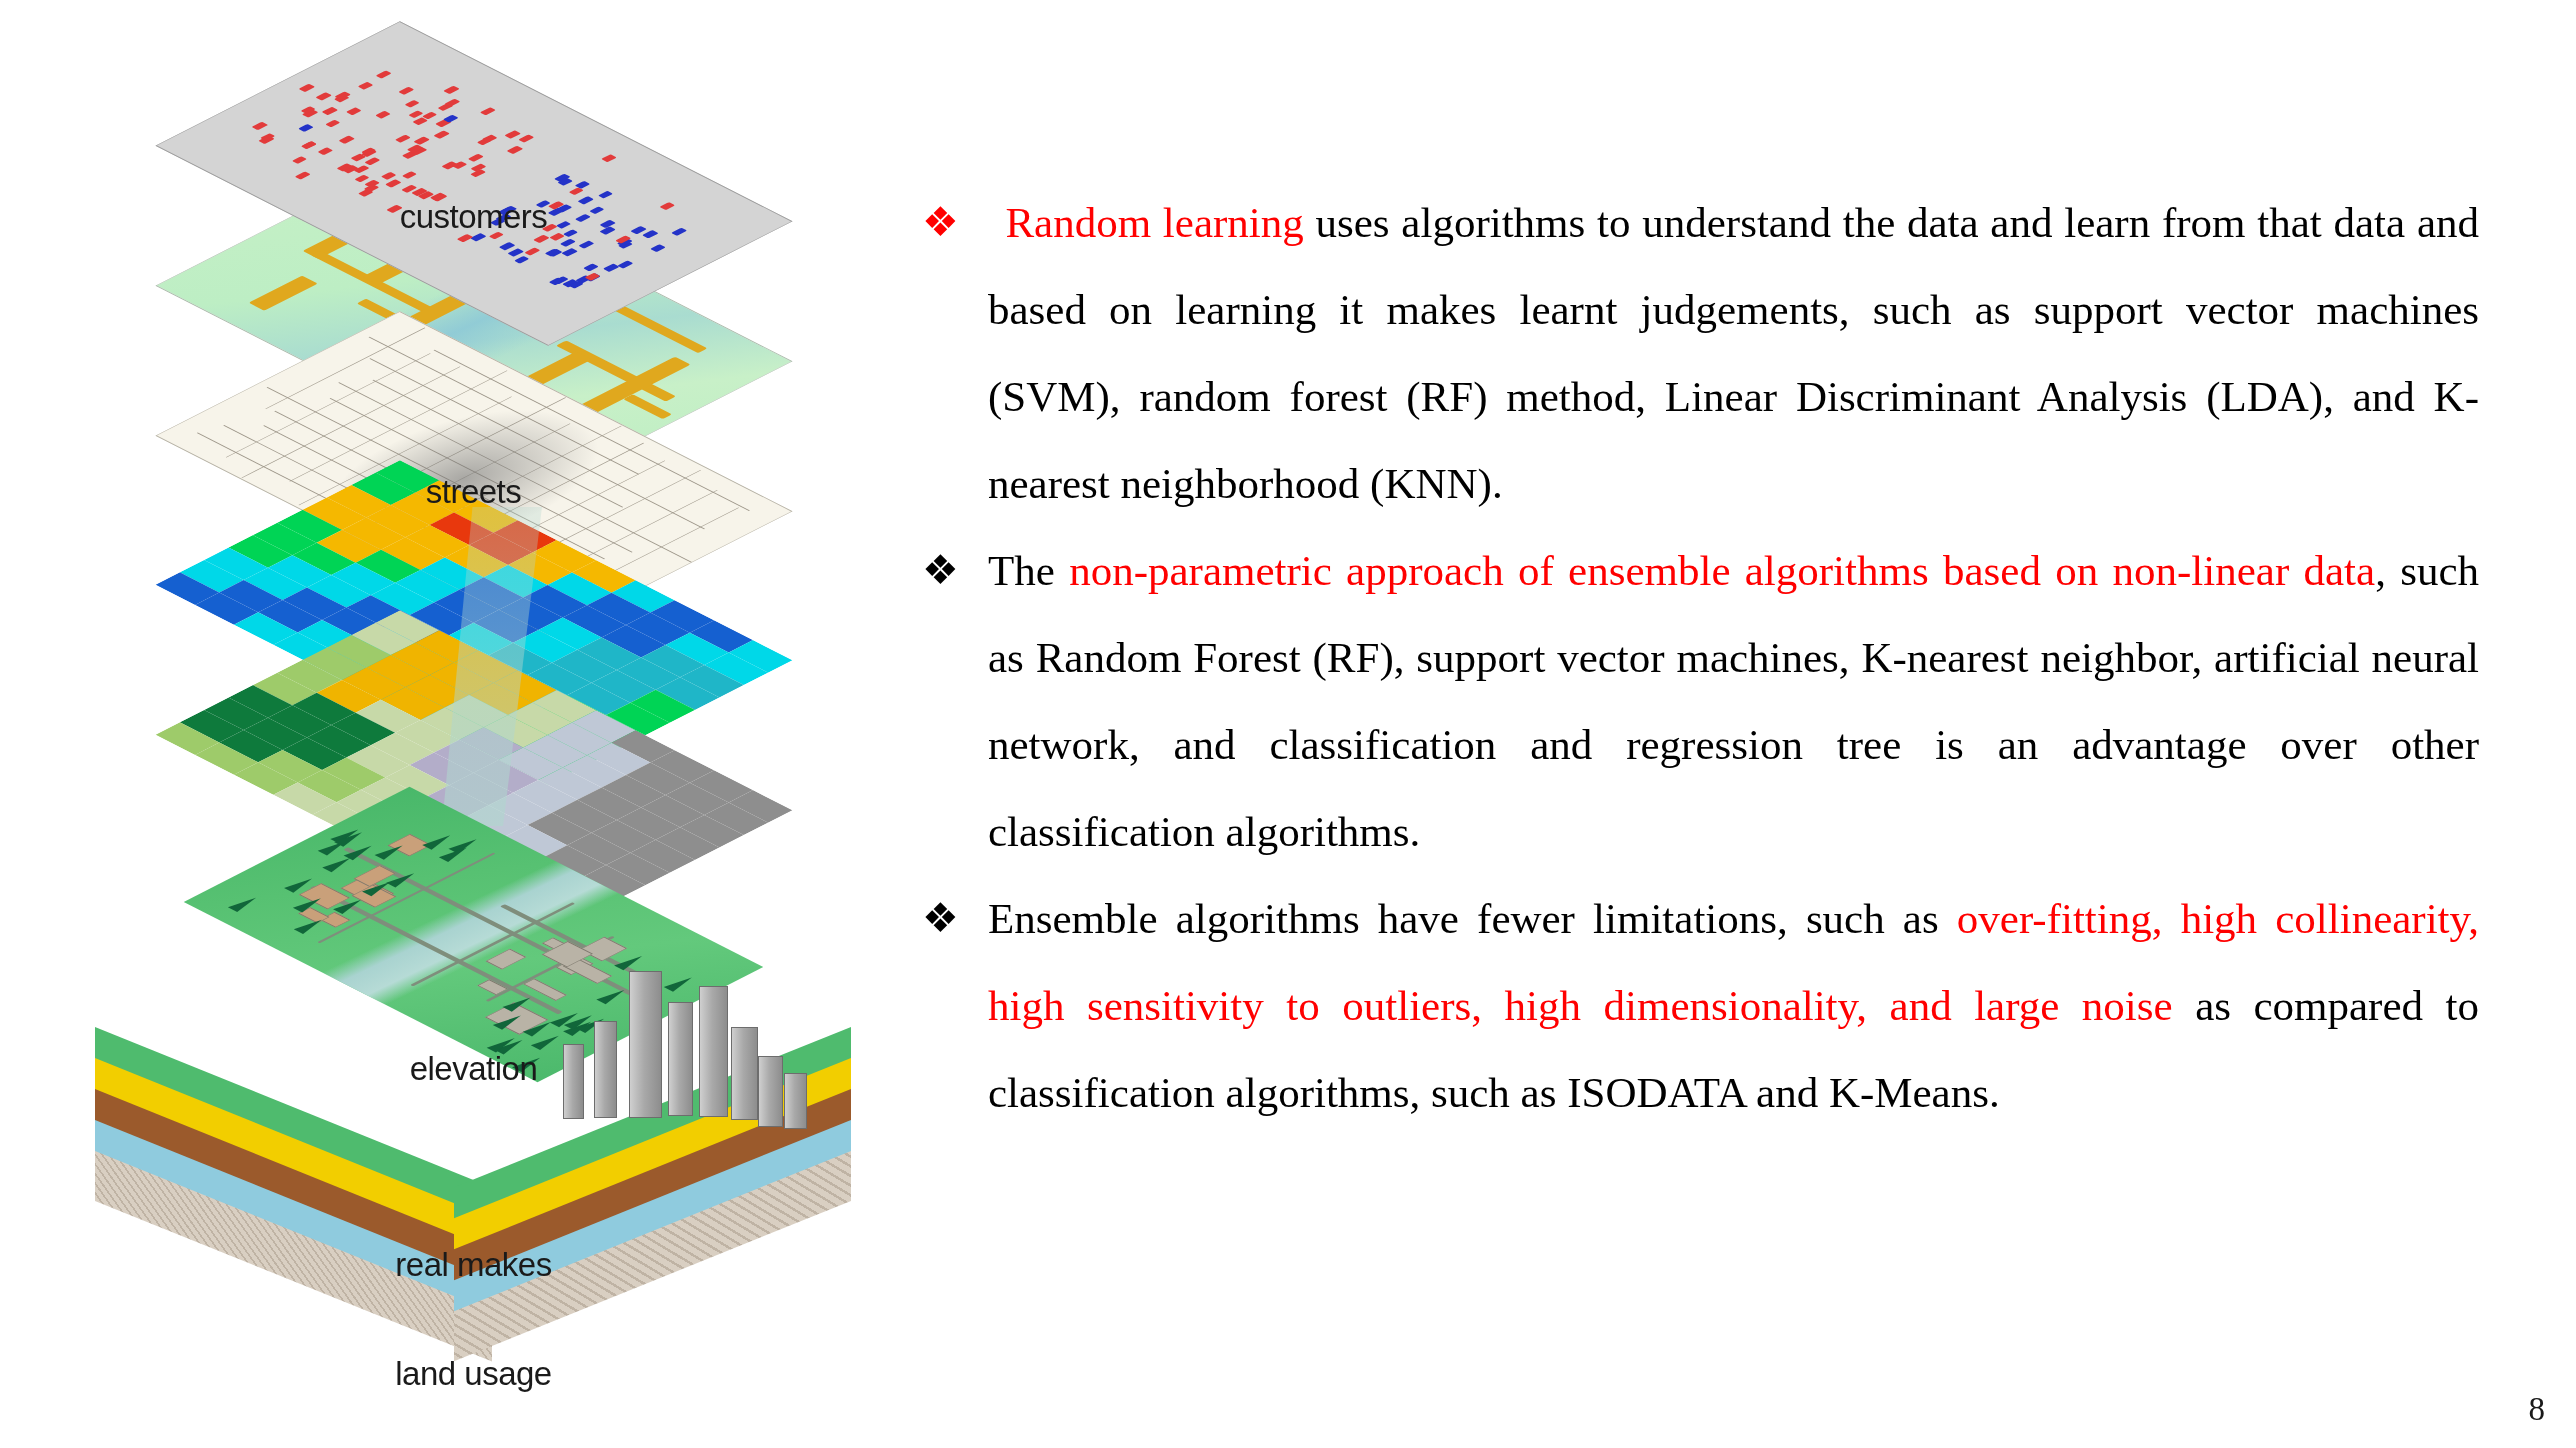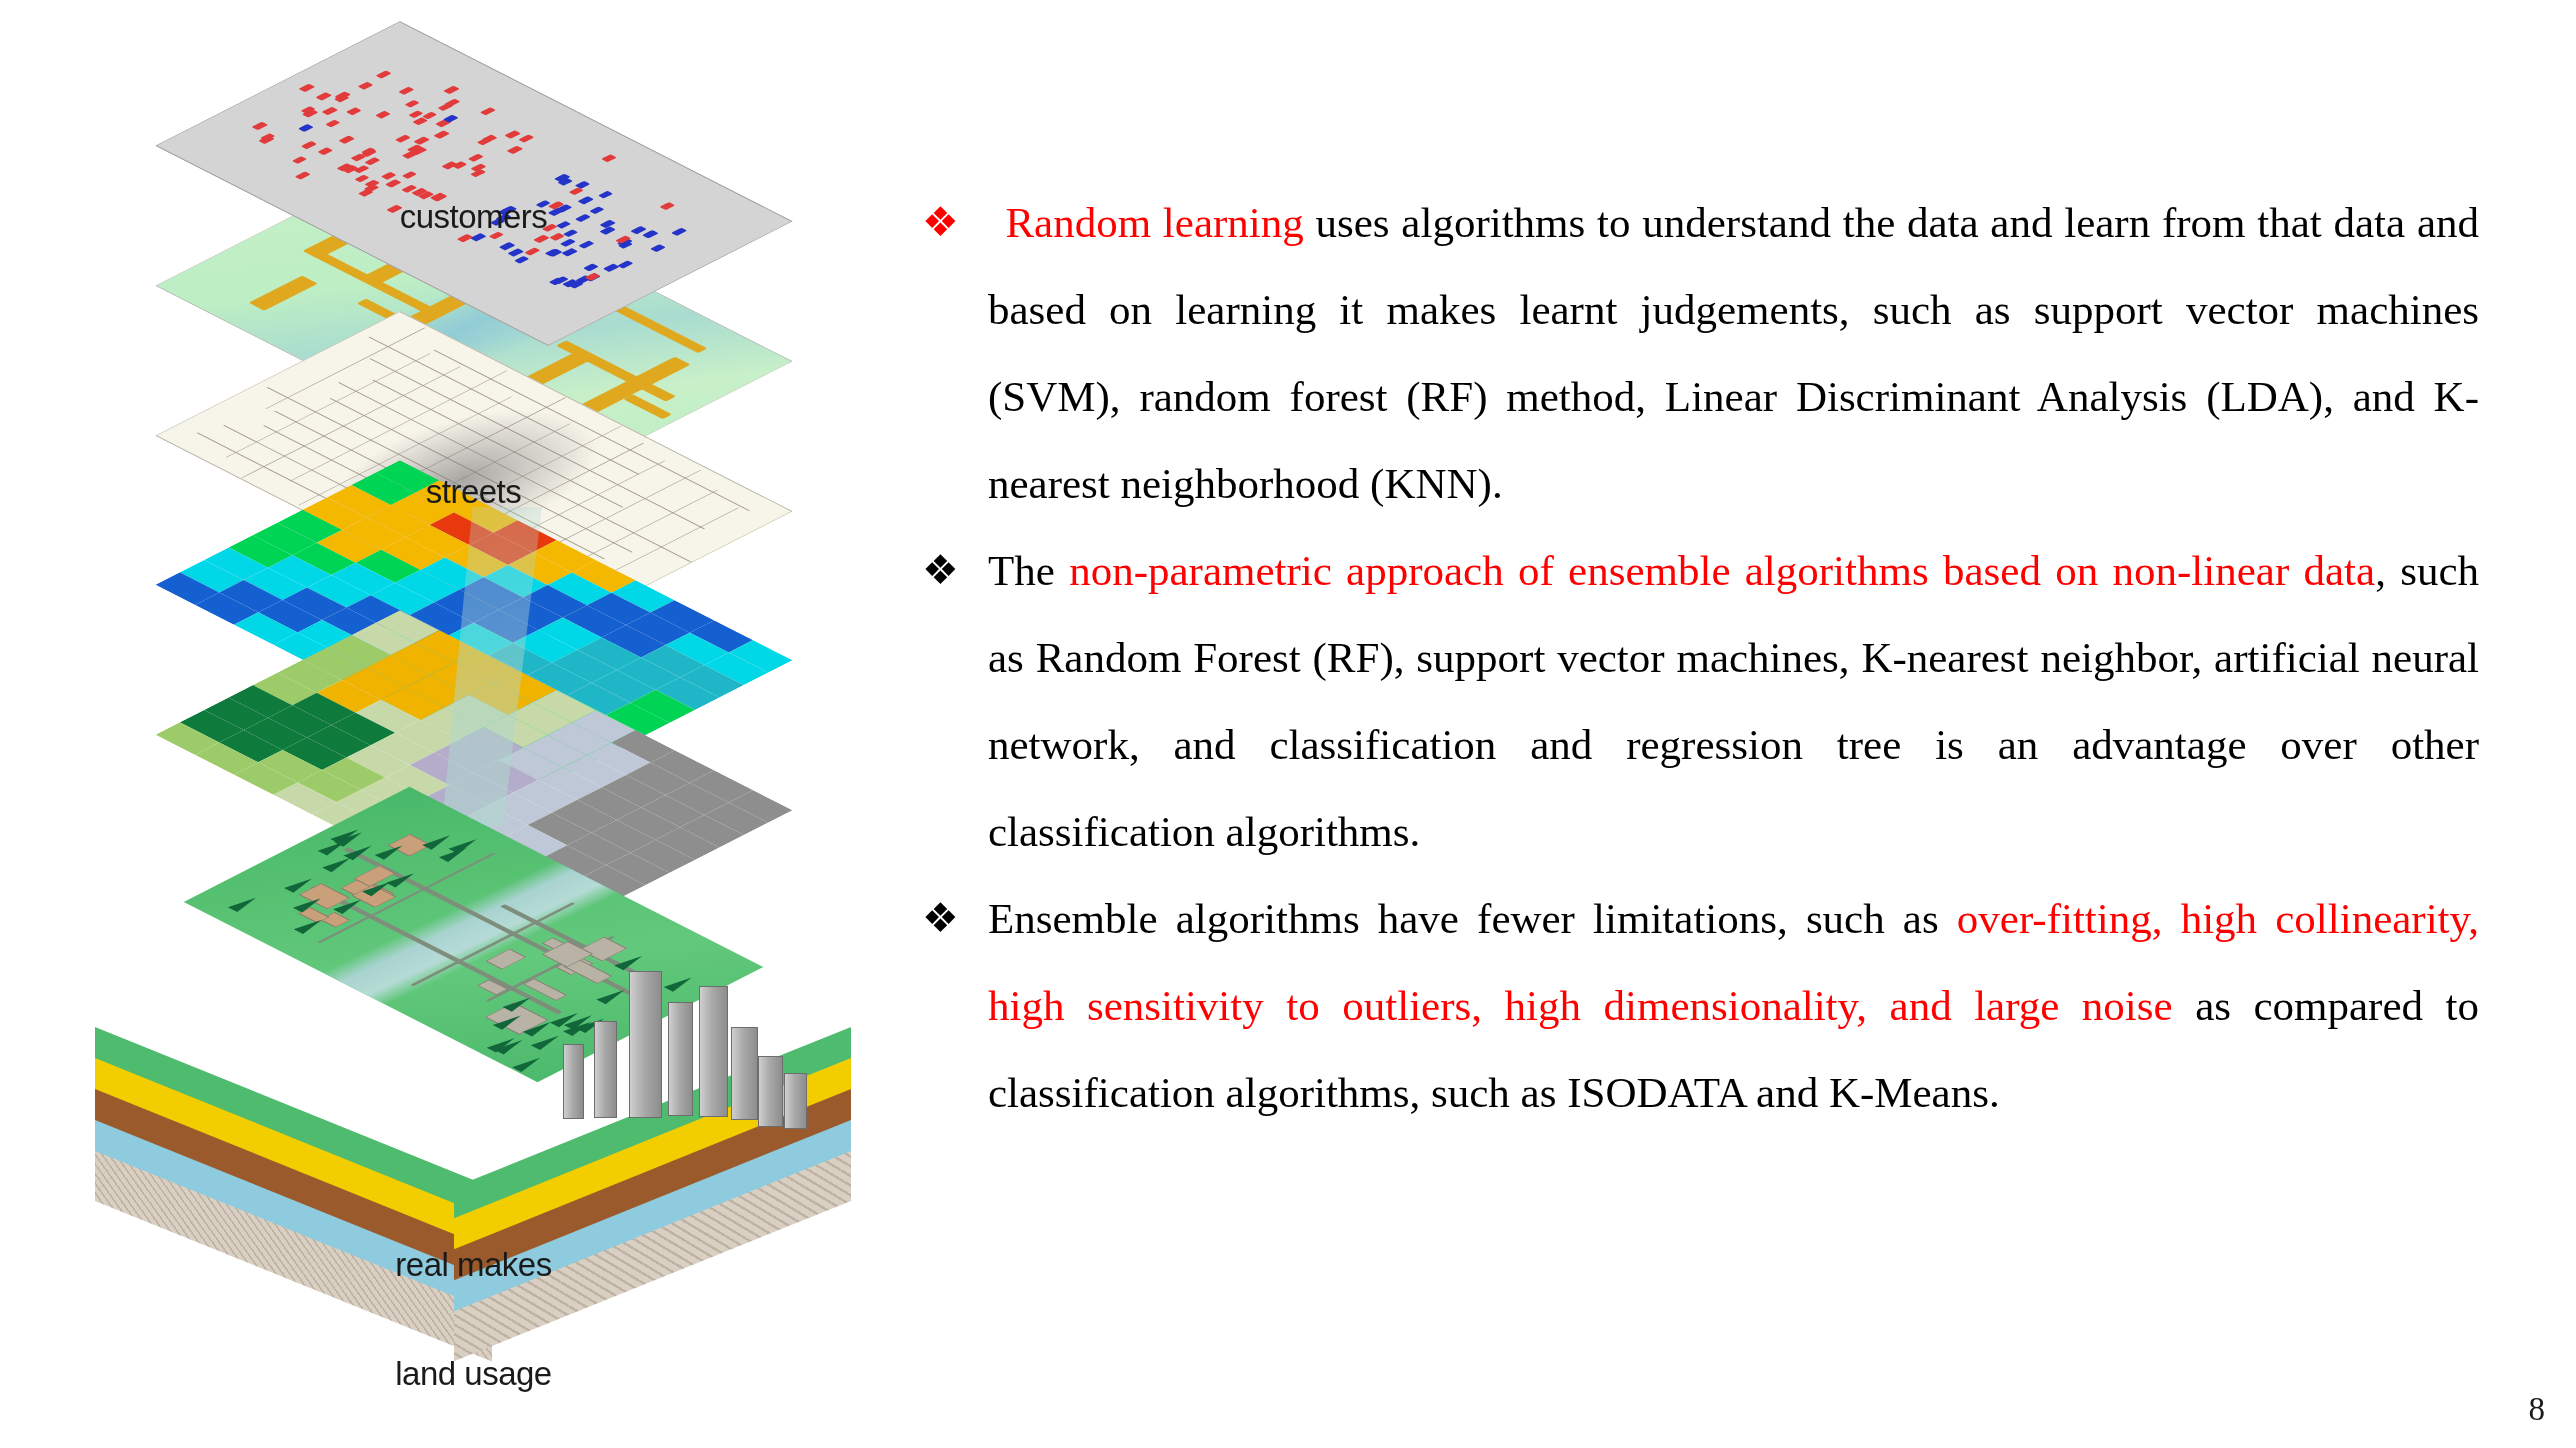--- a/index.html
+++ b/index.html
@@ -577,20 +577,21 @@
             <i style="background: rgb(0, 216, 232);"></i>
             <i style="background: rgb(0, 216, 232);"></i>
             <i style="background: rgb(31, 182, 200);"></i>
             <i style="background: rgb(31, 182, 200);"></i>
             <i style="background: rgb(31, 182, 200);"></i>
             <i style="background: rgb(0, 212, 85);"></i>
             <i style="background: rgb(0, 212, 85);"></i>
             <i style="background: rgb(0, 212, 85);"></i>
           </div>
       </div>
+      <div class="layer-label">elevation</div>
     </div>
 
     <div class="layer" id="layer-landusage">
       <div class="layer-plane">
         <div class="raster-grid" id="land-grid">
             <i style="background: rgb(199, 217, 168);"></i>
             <i style="background: rgb(240, 180, 0);"></i>
             <i style="background: rgb(240, 180, 0);"></i>
             <i style="background: rgb(240, 180, 0);"></i>
             <i style="background: rgb(199, 217, 168);"></i>

